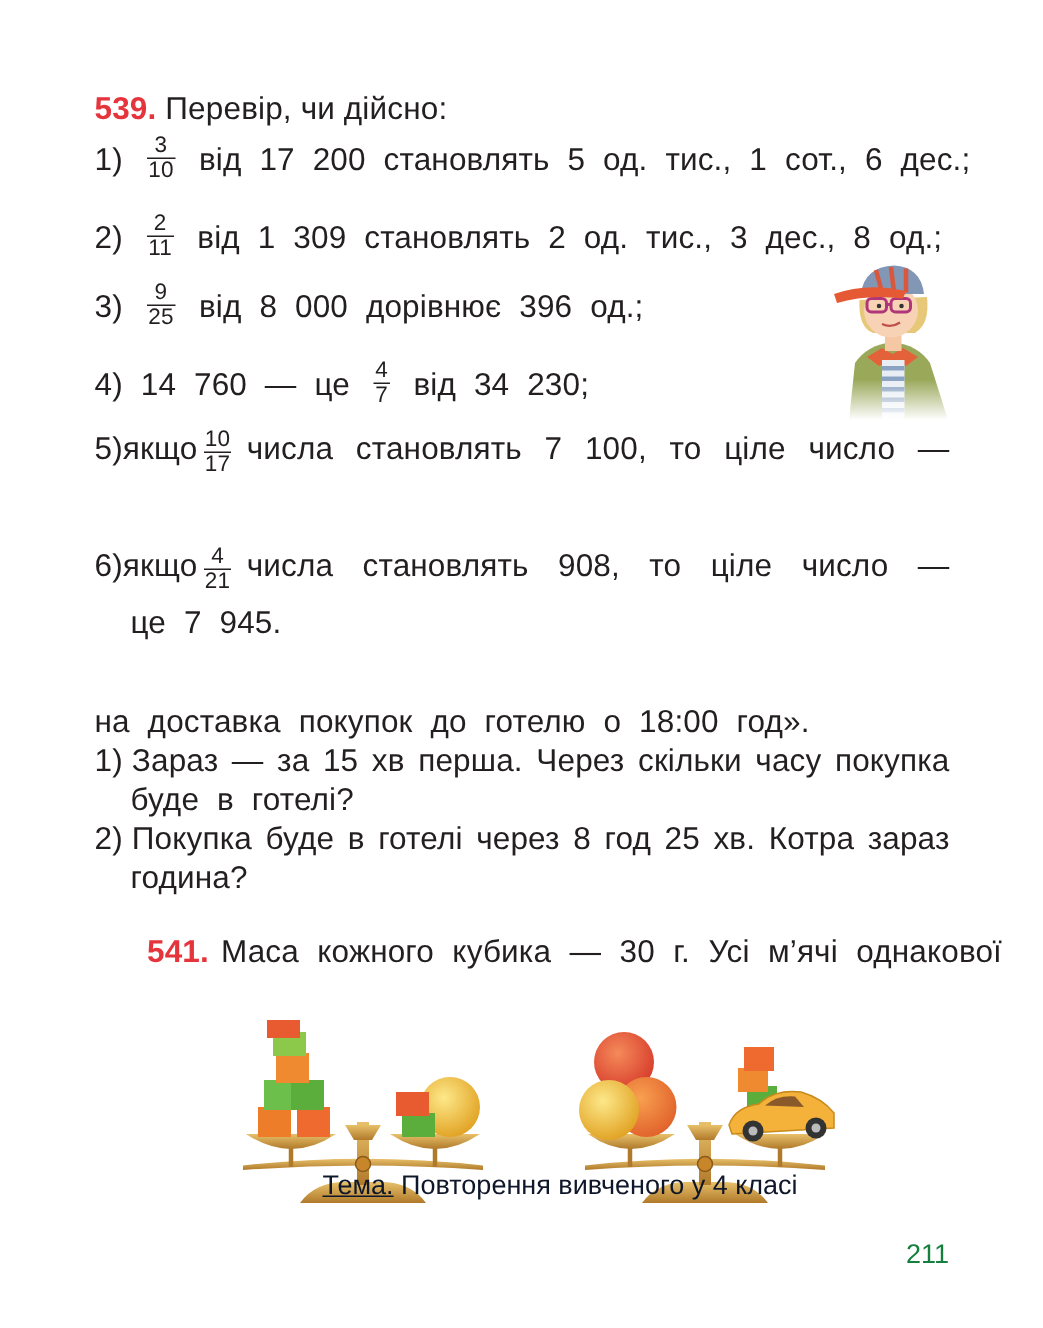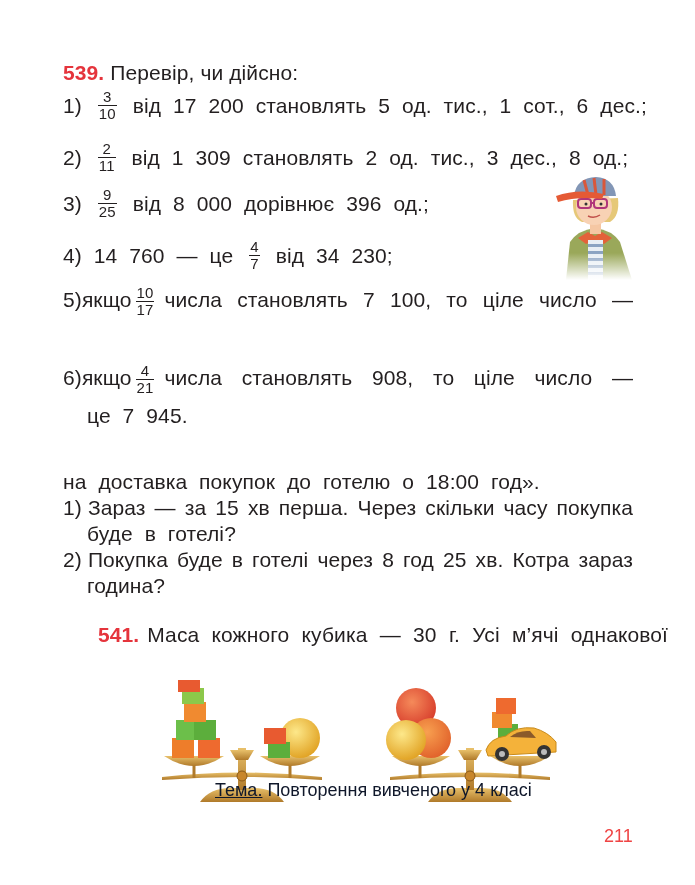--- a/index.html
+++ b/index.html
@@ -34,21 +34,21 @@
     .frac .d { display: block; border-top: 1.5px solid #231f20; padding: 0 1px; }
     .justify { display: flex; justify-content: space-between; }
     .ws { word-spacing: 6px; }
     .footer {
       position: absolute; left: 215px; top: 780px;
       font-size: 18px; color: #0f172a; white-space: nowrap;
     }
     .footer .topic { text-decoration: underline; }
     .pagenum {
       position: absolute; left: 604px; top: 826px;
-      font-size: 18px; color: #ef4444;
+      font-size: 18px; color: #15803d;
     }
     .illus { position: absolute; }
   </style>
 </head>
 <body>
 
 <div class="page">
 
   <div class="line" style="left:63px; top:60px;">
     <span class="num">539.</span>

